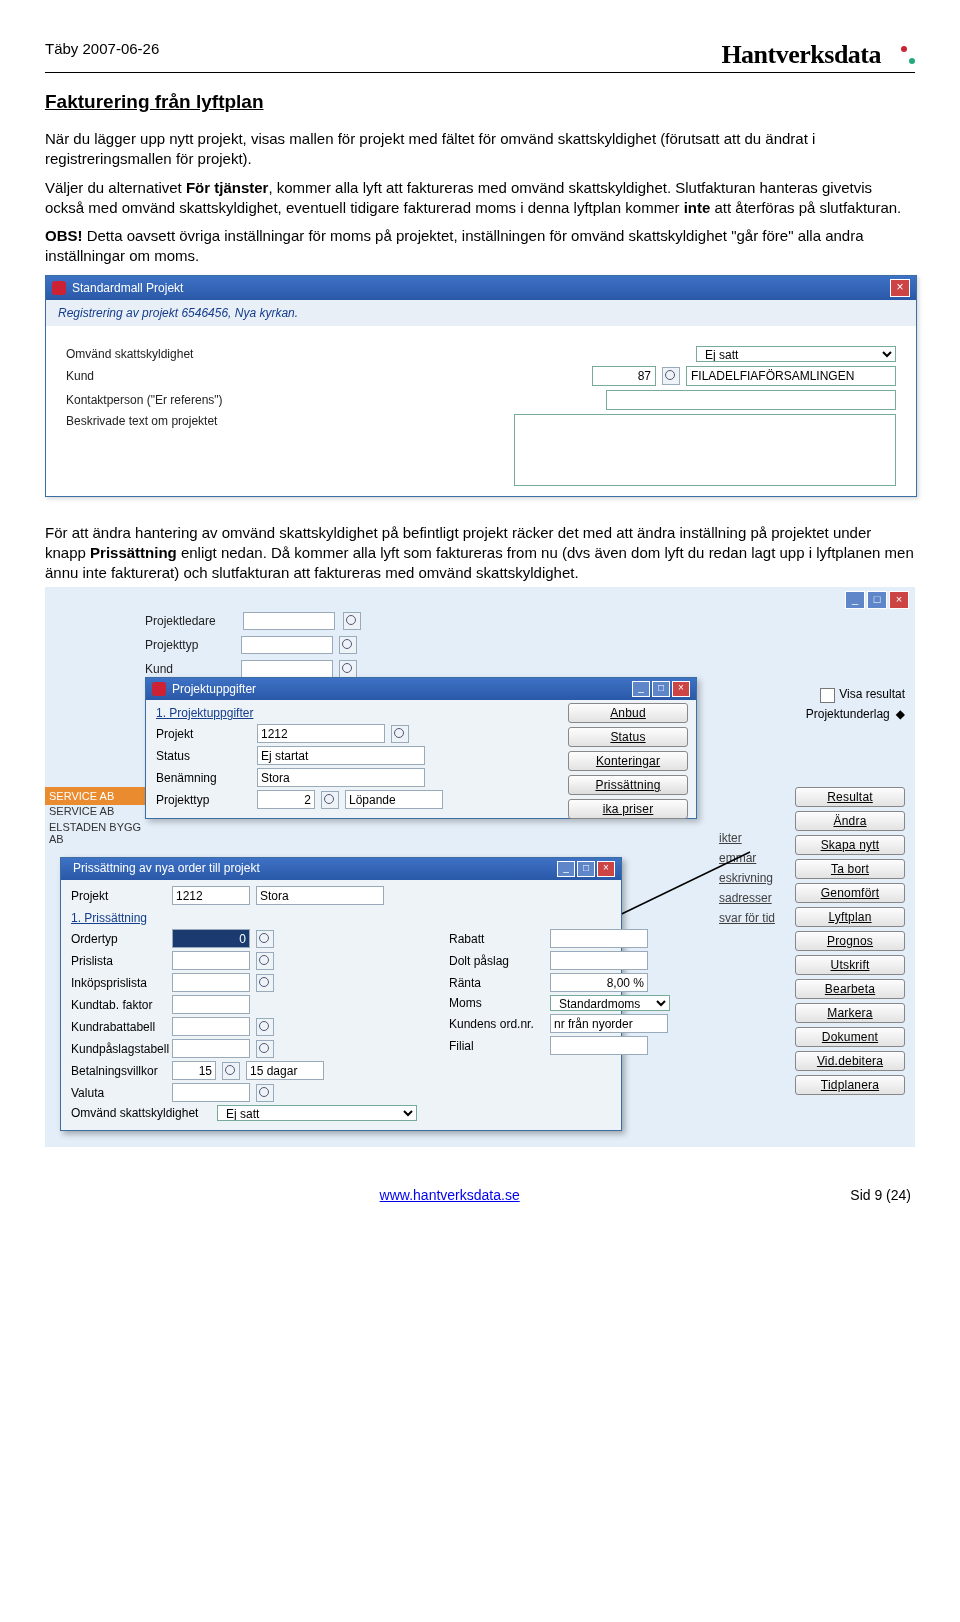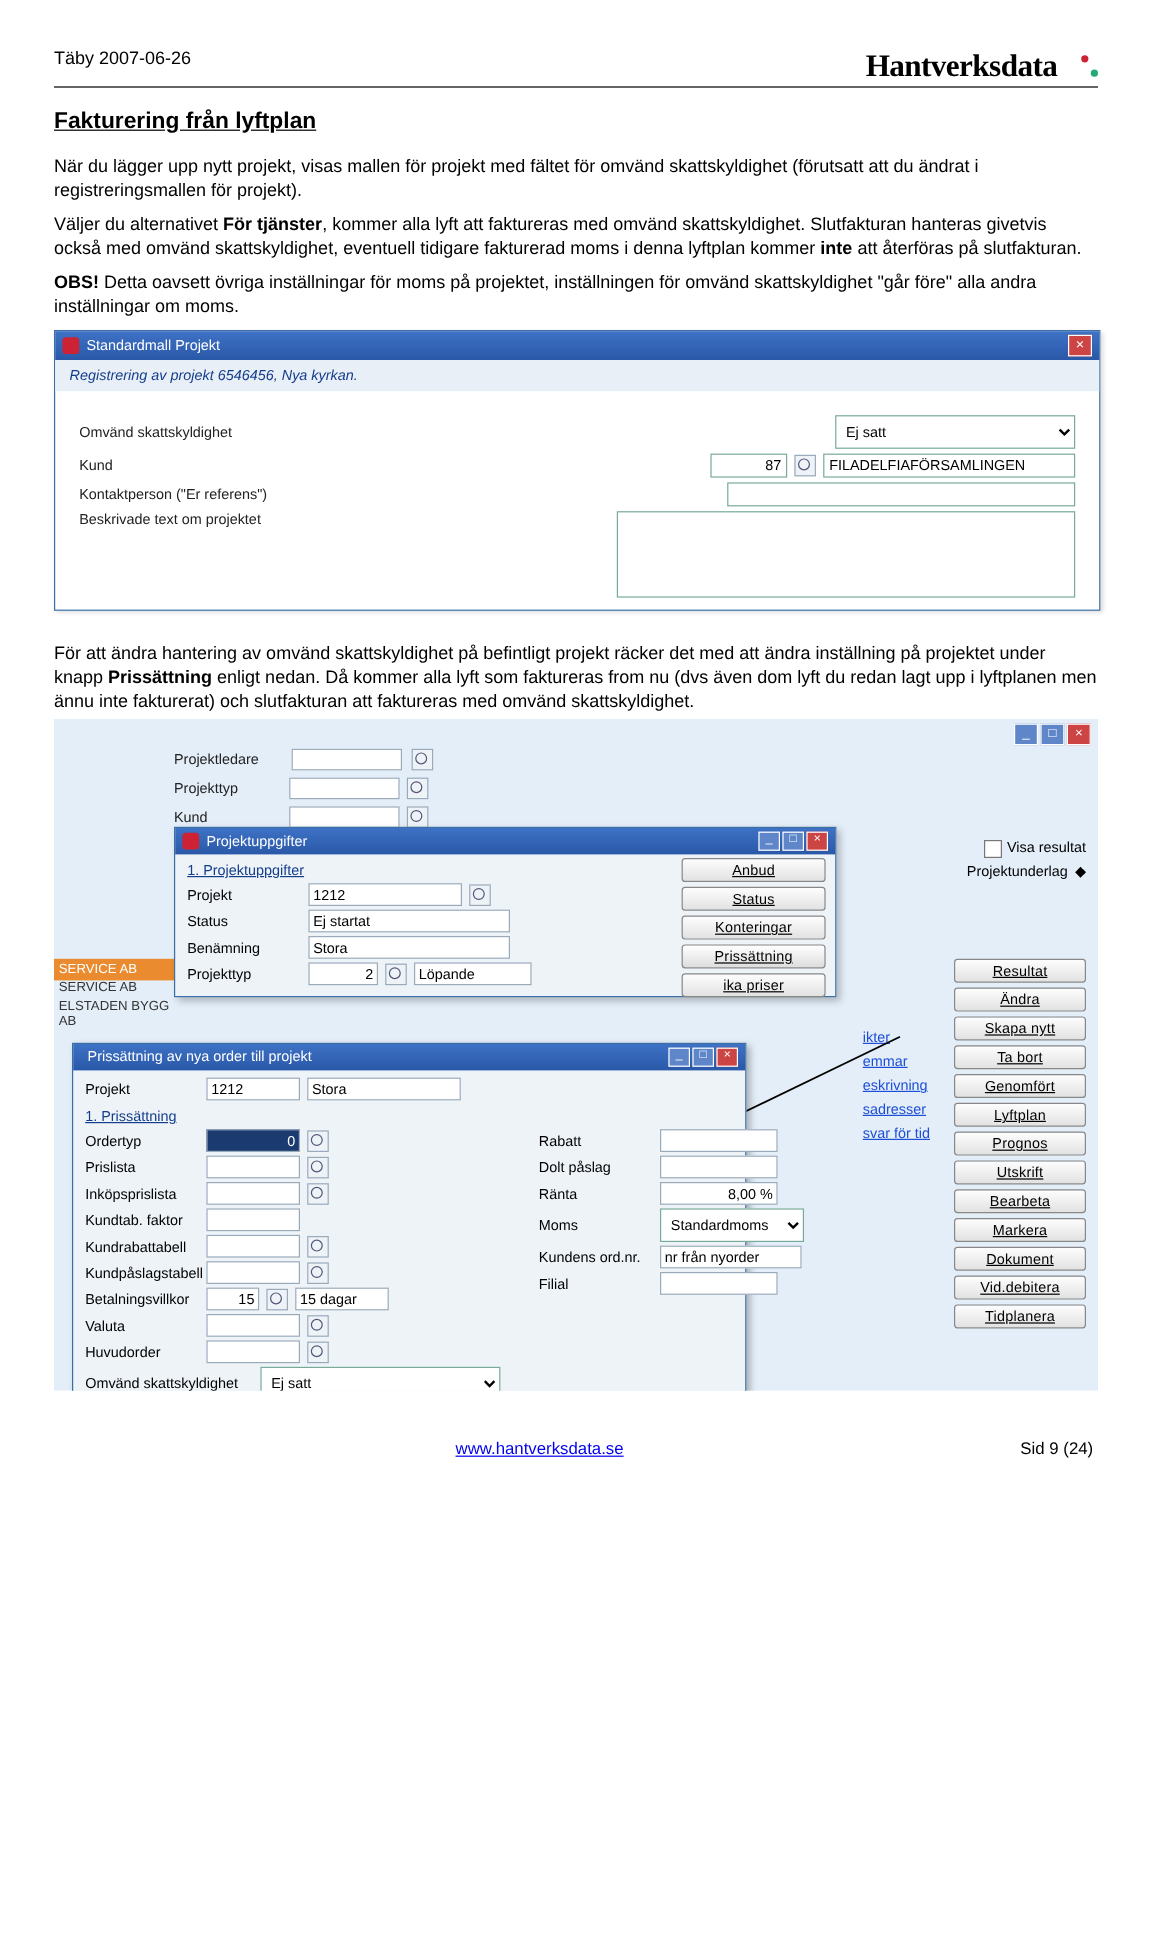--- a/index.html
+++ b/index.html
@@ -25,21 +25,21 @@
   
   .shot1 { border: 1px solid #3a6ea5; width: 100%; margin: 6px 0 26px 0; font-size: 12px; background:#fff; box-shadow: 2px 2px 4px rgba(0,0,0,0.15); }
   .win-titlebar { background: linear-gradient(#3e72c5,#2a58a8); color:#fff; padding: 3px 6px; display:flex; align-items:center; gap:6px; }
   .win-titlebar .icon-app { width:14px; height:14px; background:#c23; border-radius:3px; display:inline-block; }
   .win-titlebar .spacer { flex:1; }
   .win-close { width:18px; height:16px; background:#c44; color:#fff; text-align:center; line-height:14px; border:1px solid #fff; font-size:12px; }
   .subhead { background:#e9eff7; color:#143d8c; font-style: italic; padding: 6px 12px; }
   .formrow { display:flex; align-items:center; padding: 2px 10px; gap: 6px; }
   .formrow label { width: 210px; color:#222; }
   .txt { border:1px solid #7a9; background:#fff; height:18px; padding:0 4px; font-size:12px; }
-  .sel { border:1px solid #7a9; background:#fff; height:28px; padding:0 4px; font-size:12px; }
+  .sel { border:1px solid #7a9; background:#fff; height:16px; padding:0 4px; font-size:12px; }
   .txtarea { border:1px solid #7a9; background:#fff; height:70px; width:380px; }
   .form-pad { padding: 18px 10px 8px 10px; }
 
   
   .shot2-wrap { position:relative; height: 560px; margin-top: 4px; overflow:hidden; }
   .shot2-bg { position:absolute; inset:0; background:#e4eef8; }
   .panel-right { position:absolute; right:10px; top:200px; width:110px; display:flex; flex-direction:column; gap:4px; }
   .panel-right2 { position:absolute; right:10px; top:100px; display:flex; flex-direction:column; align-items:flex-end; gap:4px; font-size:12px; }
   .btn3d { background: linear-gradient(#fdfdfd,#e2e2e2); border:1px solid #888; border-radius:3px; font-size:12px; padding:2px 0; text-align:center; text-decoration: underline; letter-spacing:0.2px; }
   .labels-col { position:absolute; left:100px; top:25px; font-size:12px; color:#222; display:flex; flex-direction:column; gap:6px; }
@@ -75,21 +75,21 @@
   .arrow-line svg { width:100%; height:100%; }
 
   .cb { width:13px; height:13px; border:1px solid #777; display:inline-block; background:#fff; margin-right:4px; vertical-align:middle; }
 
   .footer { margin-top: 40px; display:flex; justify-content:space-between; font-size:14px; padding: 0 4px 20px 4px; }
   .footer a { color:#00e; text-decoration: underline; }
   .top-win-ctrl { position:absolute; right:6px; top:4px; display:flex; gap:2px; }
   .top-win-ctrl span { width:18px; height:16px; background:#5e86c9; border:1px solid #fff; display:inline-block; text-align:center; color:#fff; font-size:11px; line-height:14px; }
   .top-win-ctrl .cls { background:#c44; }
 
-  .right-mini-labels { position:absolute; right:140px; top:258px; font-size:12px; display:flex; flex-direction:column; gap:6px; color:#1d4ed8; }
+  .right-mini-labels { position:absolute; right:140px; top:244px; font-size:12px; display:flex; flex-direction:column; gap:6px; color:#404040; }
   .right-mini-labels div { text-decoration: underline; }
 </style>
 </head>
 <body>
 
 <div class="page">
   <div class="header-row">
     <div class="header-left">Täby 2007-06-26</div>
     <div class="logo">
       <span>Hantverksdata</span>
@@ -317,25 +317,20 @@
                 <input class="f-in" style="width: 36px; text-align: right;" value="15">
                 <span class="mini-search"></span>
                 <input class="f-in" style="width: 70px;" value="15 dagar">
               </div>
             <div class="frow">
                 <label>Valuta</label>
                 <input class="f-in" style="width: 70px;">
                 <span class="mini-search"></span>
               </div>
             <div class="frow">
-                <label>Huvudorder</label>
-                <input class="f-in" style="width: 70px;">
-                <span class="mini-search"></span>
-              </div>
-            <div class="frow">
                 <label style="width:140px">Omvänd skattskyldighet</label>
                 <select class="sel" style="width:200px"><option>Ej satt</option></select>
               </div>
           </div>
           <div class="col">
             <div class="frow">
                 <label>Rabatt</label>
                 <input class="f-in" style="width: 90px;">
               </div>
             <div class="frow">

